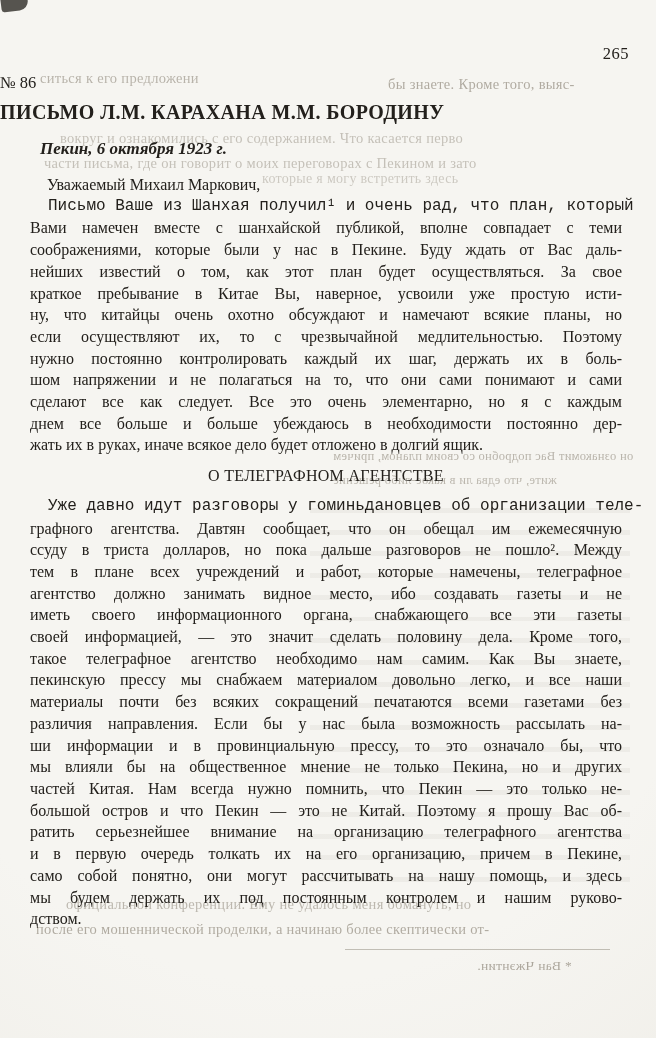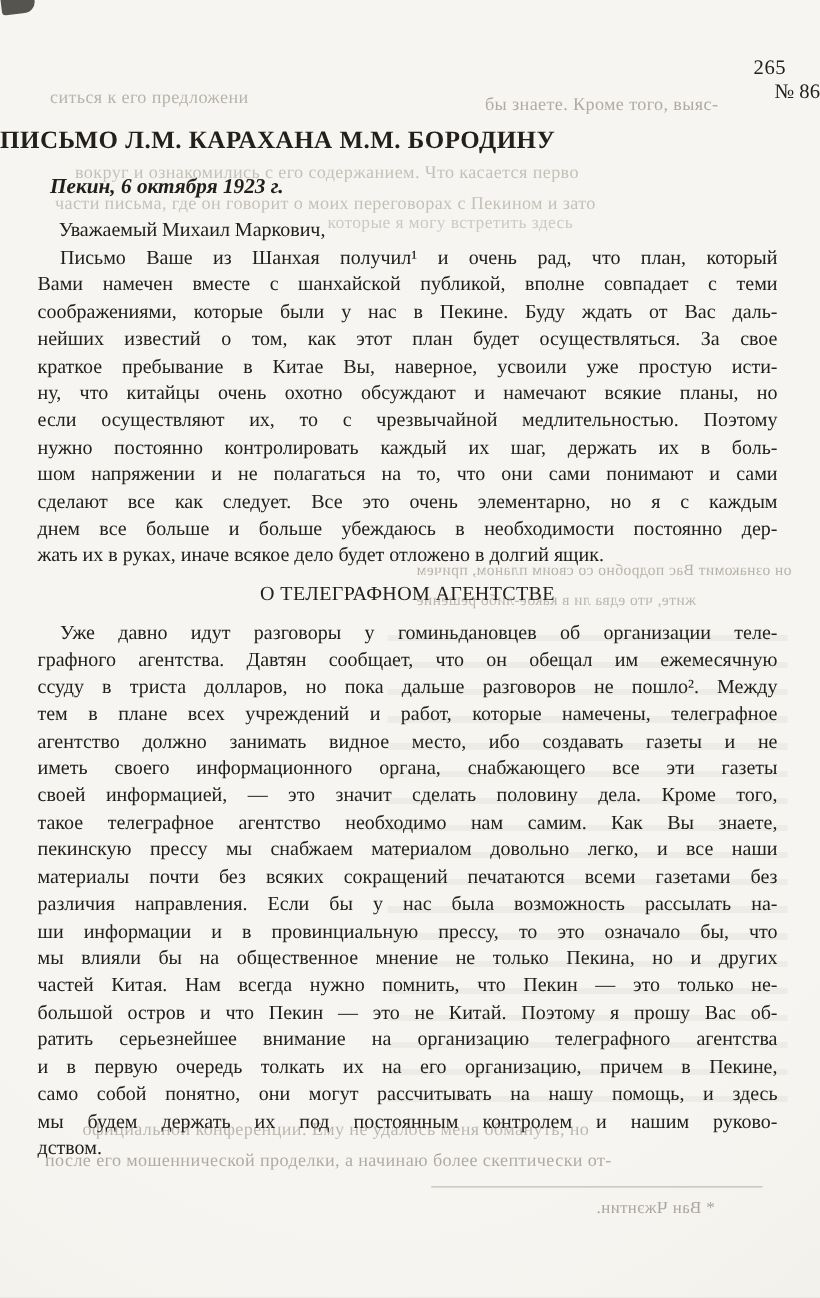--- a/index.html
+++ b/index.html
@@ -14,43 +14,43 @@
     width: 656px; height: 1038px;
     background: radial-gradient(140% 115% at 45% 35%, #f6f5f1 52%, #efede7 82%, #e6e3da 100%);
     color: #23201c;
   }
   
   .page-number {
     position: absolute; top: 44px; right: 27px;
     font-size: 16.5px; letter-spacing: 0.5px; margin-left: 27px;
   }
   .doc-number {
-    position: absolute; top: 63px; left: 0; width: 100%;
-    text-align: right; font-size: 16.5px;
+    position: absolute; top: 73px; left: 0; width: 100%;
+    text-align: left; font-size: 16.5px;
   }
   .letter-title {
     position: absolute; top: 101px; left: 0; width: 100%;
     text-align: left; font-size: 20px; font-weight: bold; letter-spacing: 0.4px;
   }
   .dateline {
     position: absolute; top: 139px; left: 40px;
     font-size: 17px; font-weight: bold; font-style: italic;
   }
   .letter-body {
     position: absolute; top: 174px; left: 30px; width: 592px;
     font-size: 16px; line-height: 21.7px;
     text-rendering: optimizeLegibility;
   }
   .greeting { text-indent: 17px; font-family: Liberation Serif, serif; }
   .text-line {
     text-align: justify;
     text-align-last: justify;
     white-space: nowrap;
   }
-  .lines .text-line:first-child { text-indent: 18px; }
+  .lines .text-line:first-child { text-indent: 18px; font-family: Liberation Mono, monospace; }
   .lines .text-line:last-child { text-align-last: left; }
   .section-heading {
     margin-top: 9px; margin-bottom: 9px;
     text-align: center; font-weight: normal; font-size: 16px; letter-spacing: 0.3px;
   }
   
   .corner-mark {
     position: absolute; left: 1px; top: -3px; width: 27px; height: 14px;
     background: #3a3733; border-radius: 0 3px 9px 3px;
     transform: rotate(-7deg); opacity: 0.85;

